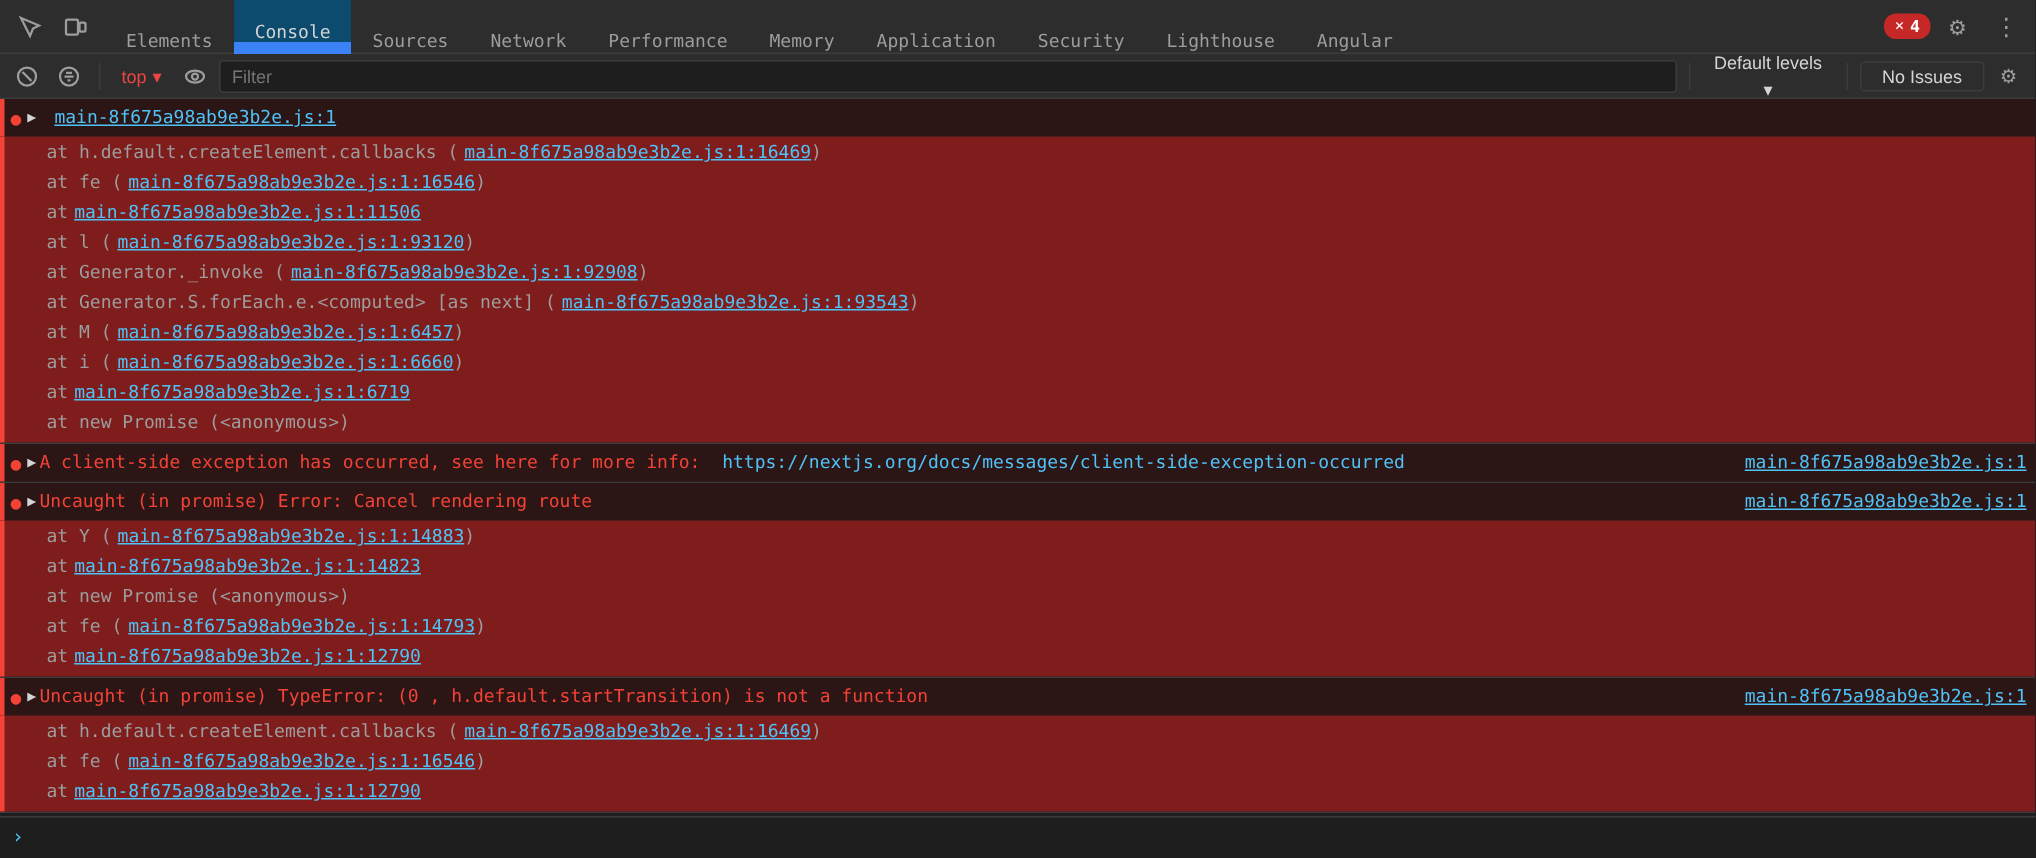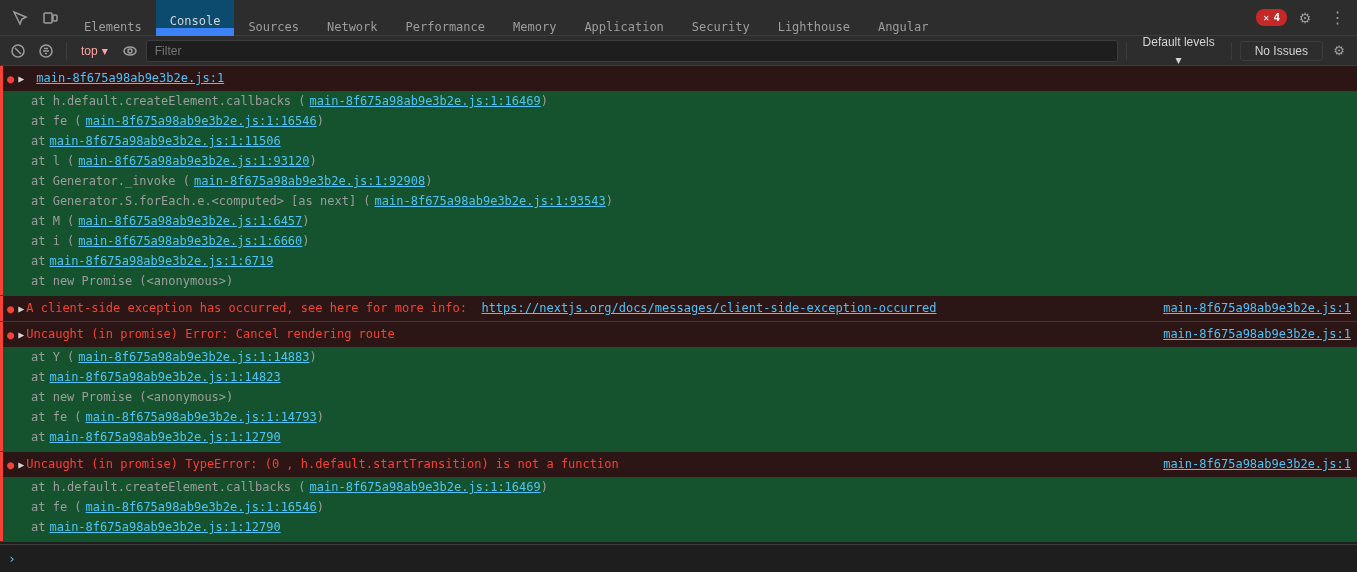--- a/index.html
+++ b/index.html
@@ -110,21 +110,21 @@
       background: transparent;
       border: none;
     }
 
     .top-dropdown {
       display: flex;
       align-items: flex-end;
       gap: 4px;
       background: transparent;
       border: none;
-      color: #fca5a5;
+      color: #ef4444;
       font-size: 12px;
       cursor: pointer;
       padding: 2px 6px;
       border-radius: 3px;
     }
 
     .filter-input {
       flex: 1;
       background: #1e1e1e;
       border: 1px solid #3c3c3c;
@@ -210,21 +210,21 @@
     .error-source {
       color: #4fc3f7;
       text-decoration: underline;
       cursor: pointer;
       white-space: nowrap;
       margin-left: 10px;
       flex-shrink: 0;
     }
 
     .stack-lines {
-      background: #14532d;
+      background: #7f1d1d;
       border-left: 3px solid #f44336;
       padding: 0 6px 4px 0;
     }
 
     .stack-line {
       display: flex;
       align-items: center;
       padding: 1px 0 1px 28px;
       line-height: 1.5;
       color: #9d9d9d;
@@ -244,21 +244,20 @@
     .stack-plain {
       color: #9d9d9d;
     }
 
     
     .error-line.link-line .error-text {
       color: #f44336;
     }
     .external-link {
       color: #4fc3f7;
-      text-decoration: underline;
       cursor: pointer;
     }
 
     
     .console-input-bar {
       display: flex;
       align-items: center;
       background: #1e1e1e;
       border-top: 1px solid #3c3c3c;
       height: 28px;

